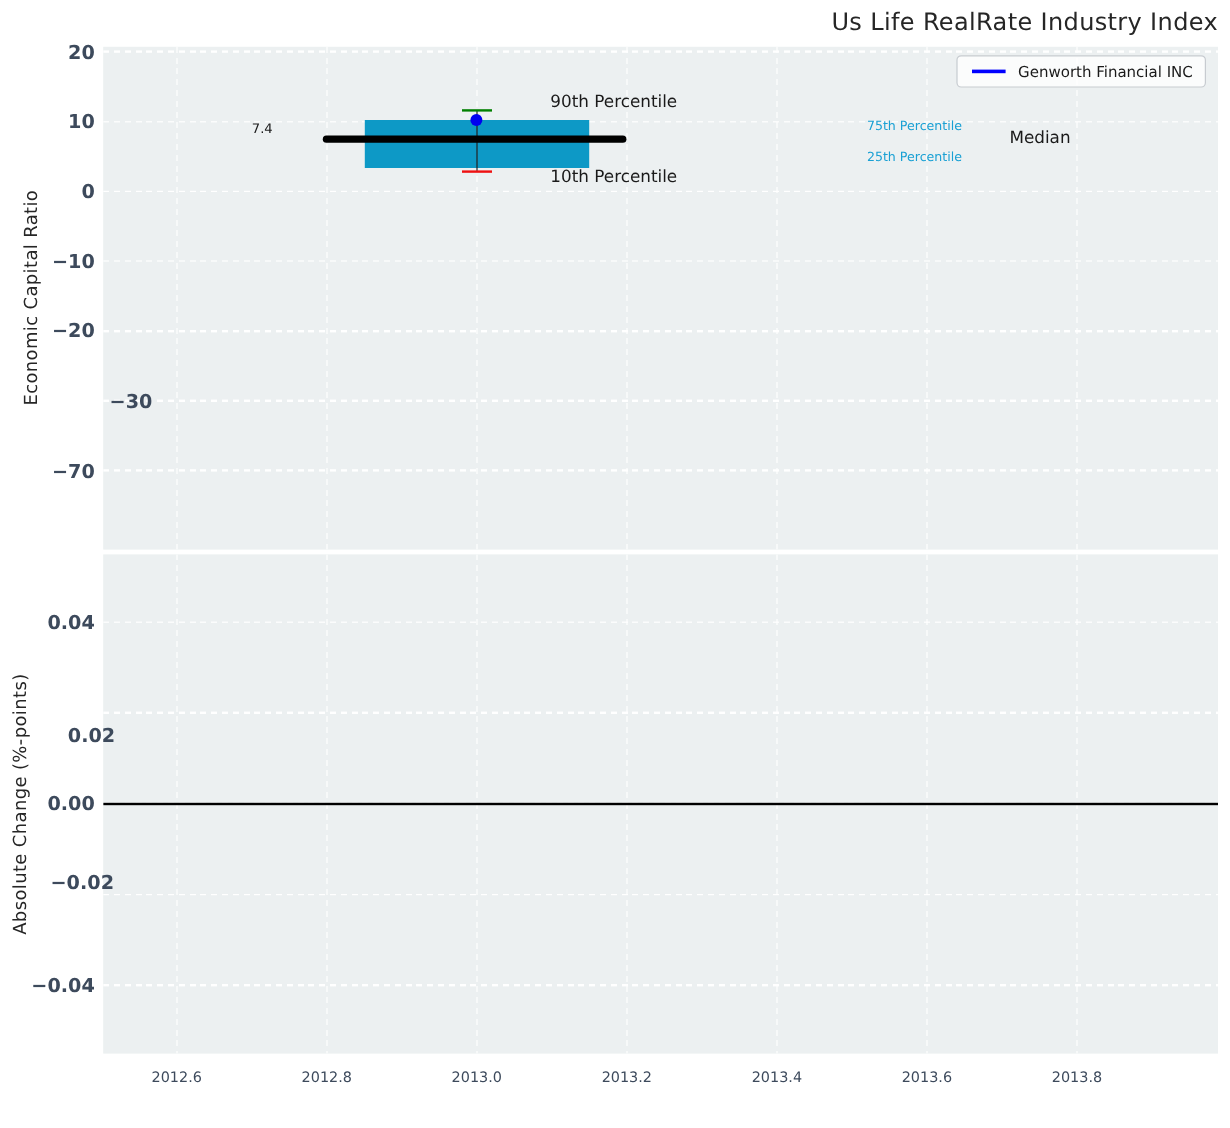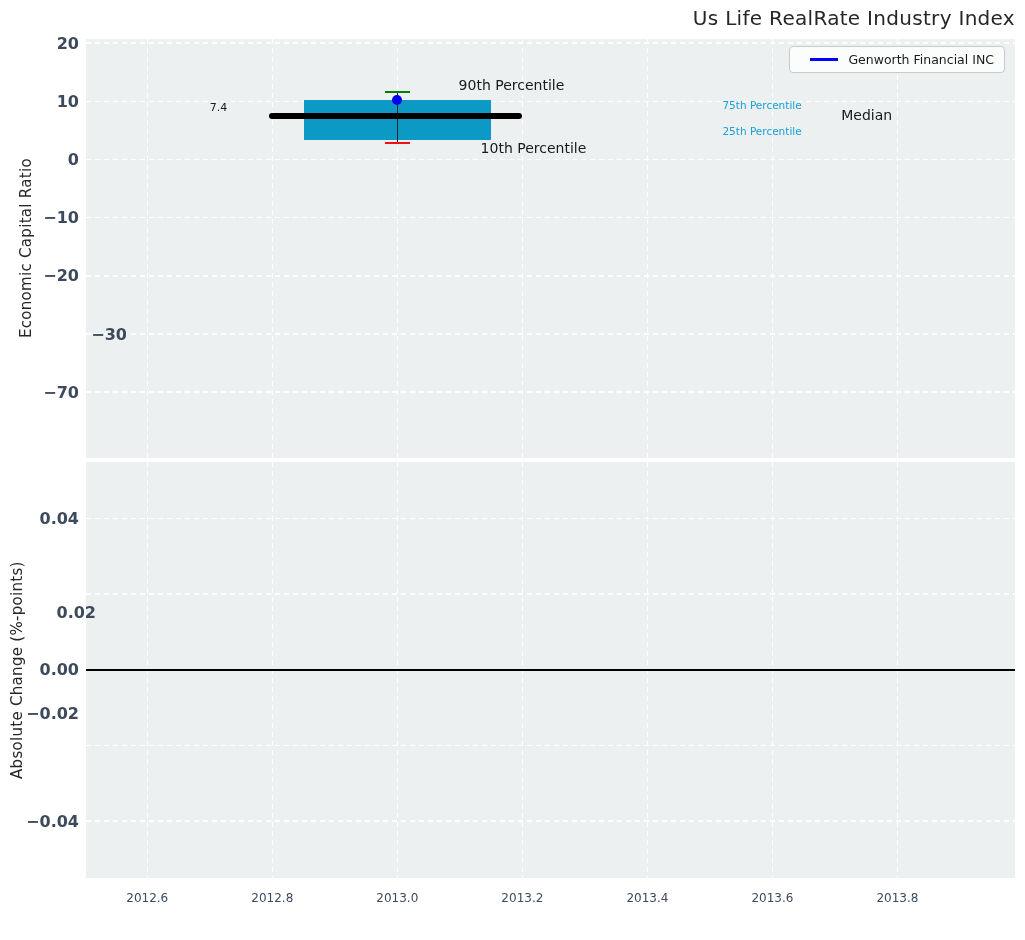--- a/index.html
+++ b/index.html
@@ -27,21 +27,21 @@
   .iqr-box{position:absolute;z-index:1;background:#0d99c6;}
   .whisker{position:absolute;z-index:2;width:1px;background:#222222;}
   .medianline{position:absolute;z-index:3;height:6px;border-radius:3px;background:#000000;}
   .cap{position:absolute;z-index:4;height:2.5px;}
   .dot{position:absolute;z-index:5;width:10px;height:10px;border-radius:50%;background:#0000f0;}
   .ann{position:absolute;z-index:6;white-space:nowrap;transform:translateY(-50%);}
   .ann.big-black{font-size:14px;color:#1a1a1a;}
   .ann.small-black{font-size:11px;color:#1a1a1a;}
   .ann.small-blue{font-size:10.5px;color:#19a0d4;}
   .legend{position:absolute;z-index:7;top:7px;right:10px;display:flex;align-items:center;
-          gap:10px;padding:4px 10px 4px 20px;background:rgba(255,255,255,0.8);
+          gap:10px;padding:4px 10px 4px 12px;background:rgba(255,255,255,0.8);
           border:1px solid #c7cbd0;border-radius:4px;}
   .legend-line{display:inline-block;width:28px;height:2.5px;background:#0000ff;}
   .legend-text{font-size:12.5px;color:#1a1a1a;line-height:17px;}
   .zeroline{position:absolute;left:0;width:100%;height:2px;background:#000000;z-index:1;}
 </style>
 </head>
 <body>
 
 <div class="figure" id="figure">
 
@@ -70,21 +70,21 @@
       <div class="hgrid" style="top: 352.49px;"></div>
       <div class="vgrid" style="left: 60.5165px;"></div>
       <div class="vgrid" style="left: 185.55px;"></div>
       <div class="vgrid" style="left: 310.584px;"></div>
       <div class="vgrid" style="left: 435.617px;"></div>
       <div class="vgrid" style="left: 560.651px;"></div>
       <div class="vgrid" style="left: 685.685px;"></div>
       <div class="vgrid" style="left: 810.718px;"></div>
       <div class="ann small-black" style="top: 68.0875px; right: 787.712px; color: rgb(26, 26, 26);">7.4</div>
       <div class="ann big-black" style="top: 45.9736px; left: 372.6px; color: rgb(26, 26, 26);">90th Percentile</div>
-      <div class="ann big-black" style="top: 108.824px; left: 372.6px; color: rgb(26, 26, 26); margin-left: 22px;">10th Percentile</div>
+      <div class="ann big-black" style="top: 108.824px; left: 372.6px; color: rgb(26, 26, 26);">10th Percentile</div>
       <div class="ann small-blue" style="top: 65.7597px; left: 636.421px; color: rgb(25, 160, 212);">75th Percentile</div>
       <div class="ann small-blue" style="top: 91.9472px; left: 636.421px; color: rgb(25, 160, 212);">25th Percentile</div>
       <div class="ann big-black" style="top: 76.2347px; left: 755.203px; color: rgb(26, 26, 26);">Median</div>
     </div>
 
   <div class="axes" id="axes-bottom" style="background: rgb(236, 240, 241);">
     <div class="zeroline" id="zero-line" style="top: 206.622px; background: rgb(0, 0, 0);"></div>
   <div class="hgrid" style="top: 55.5991px;"></div>
       <div class="hgrid" style="top: 131.235px;"></div>
       <div class="hgrid" style="top: 206.872px;"></div>
@@ -103,21 +103,21 @@
 <div class="ytick" style="top: 35.5736px;">20</div>
     <div class="ytick" style="top: 93.7681px;">10</div>
     <div class="ytick" style="top: 151.962px;">0</div>
     <div class="ytick" style="top: 210.157px;">−10</div>
     <div class="ytick" style="top: 268.351px;">−20</div>
     <div class="ytick" style="top: 326.546px; padding-left: 48px;">−30</div>
     <div class="ytick" style="top: 384.74px;">−70</div>
     <div class="ytick" style="top: 510.849px;">0.04</div>
     <div class="ytick" style="top: 605px; padding-left: 17px;">0.02</div>
     <div class="ytick" style="top: 662.122px;">0.00</div>
-    <div class="ytick" style="top: 706px;">−0.02</div>
+    <div class="ytick" style="top: 728px; margin-left: 16px;">−0.02</div>
     <div class="ytick" style="top: 814px;">−0.04</div>
     <div class="xtick" style="left: 112.266px;">2012.6</div>
     <div class="xtick" style="left: 237.3px;">2012.8</div>
     <div class="xtick" style="left: 362.334px;">2013.0</div>
     <div class="xtick" style="left: 487.367px;">2013.2</div>
     <div class="xtick" style="left: 612.401px;">2013.4</div>
     <div class="xtick" style="left: 737.435px;">2013.6</div>
     <div class="xtick" style="left: 862.468px;">2013.8</div>
   </div>
 

